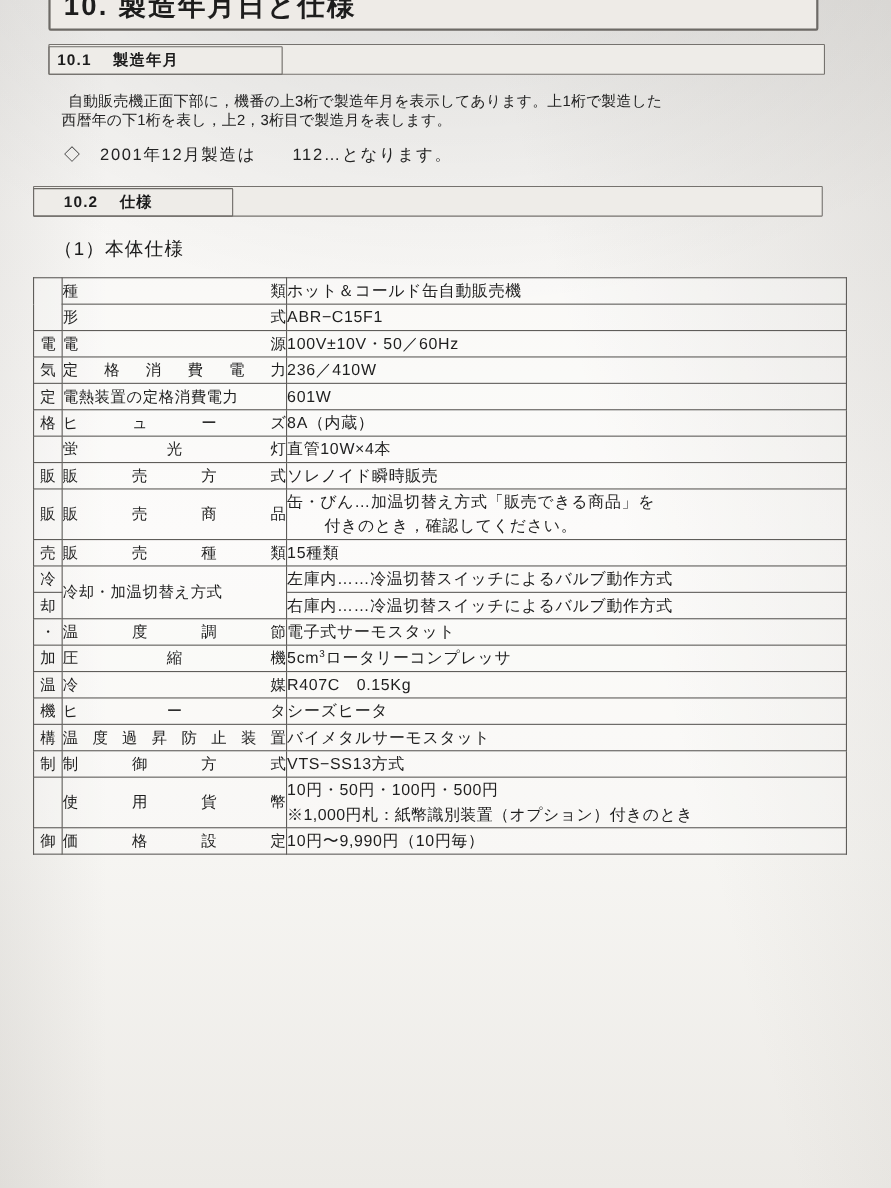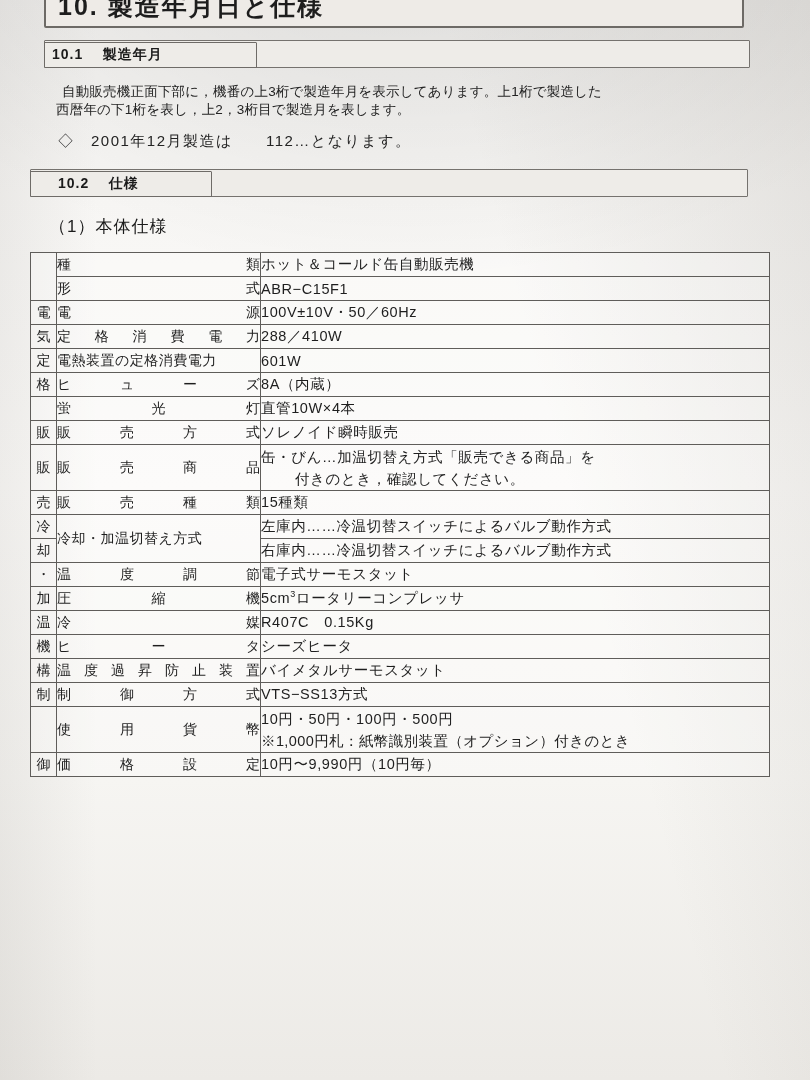--- a/index.html
+++ b/index.html
@@ -242,21 +242,21 @@
             <td class="name">
                 <div class="spread">
                   <span>定</span>
                   <span>格</span>
                   <span>消</span>
                   <span>費</span>
                   <span>電</span>
                   <span>力</span>
                 </div>
               </td>
-            <td class="val">288／410W</td>
+            <td class="val">236／410W</td>
           </tr>
           <tr>
             <td class="grp">
                 <span>定</span>
               </td>
             <td class="name"><span class="plain">電熱装置の定格消費電力</span></td>
             <td class="val">601W</td>
           </tr>
           <tr>
             <td class="grp">

